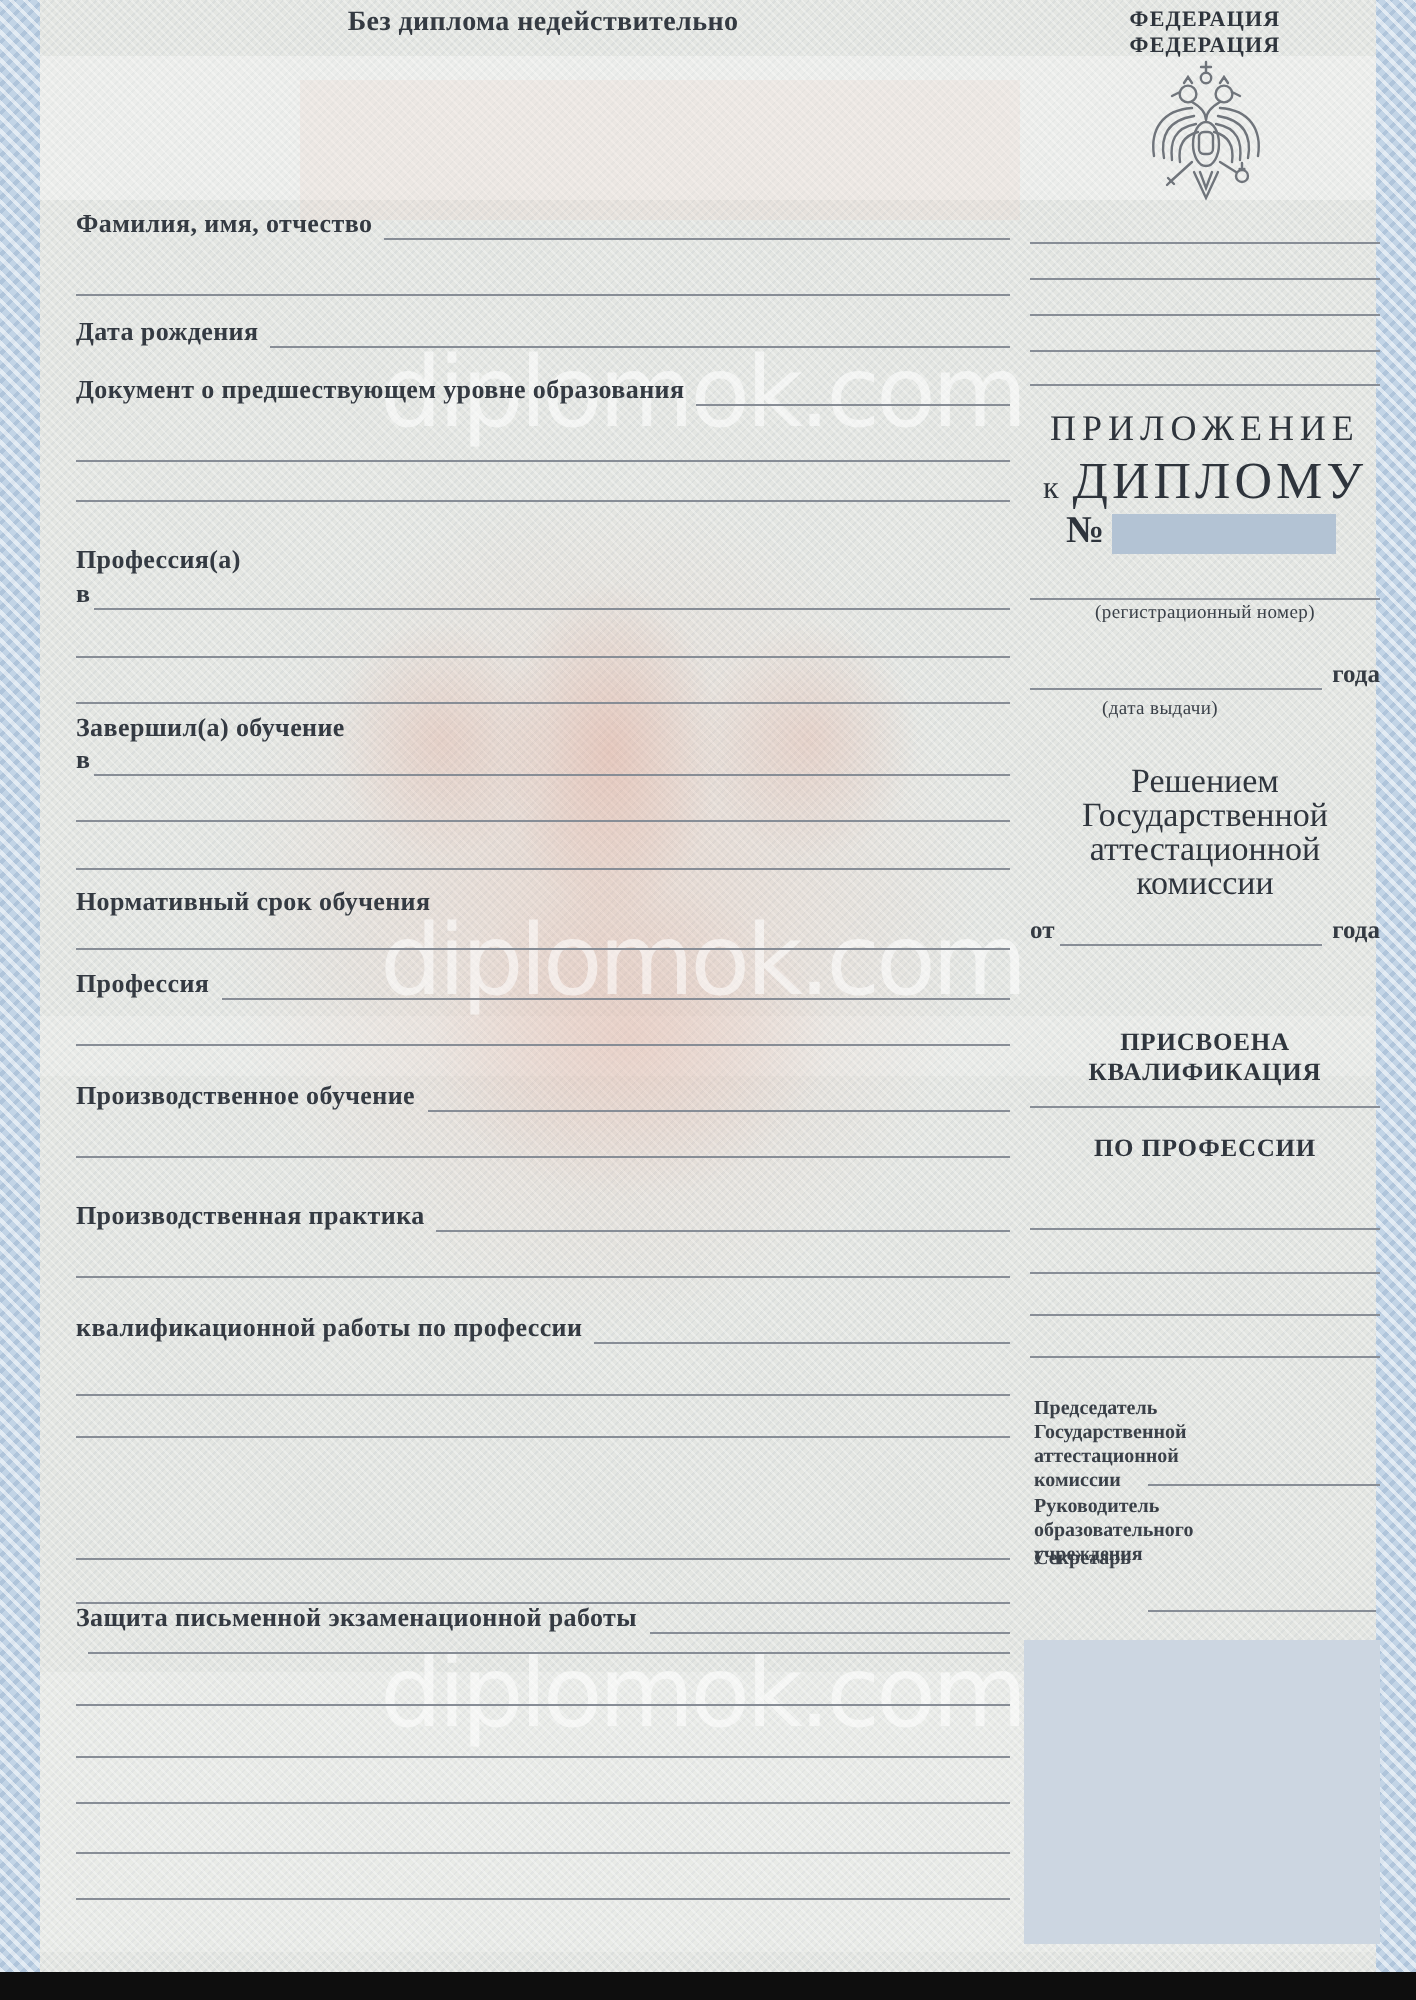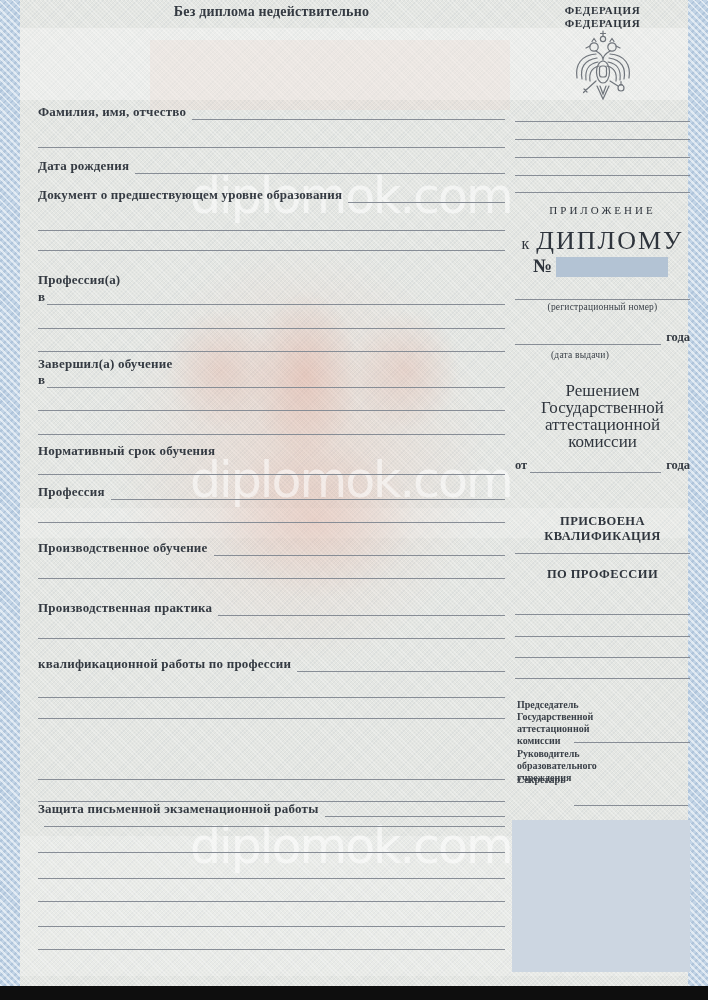--- a/index.html
+++ b/index.html
@@ -30,21 +30,21 @@
     font-size:49px;letter-spacing:-2px;color:rgba(255,255,255,.55);
     pointer-events:none;white-space:nowrap;}
 
   .lbl{font-weight:bold;font-size:13px;color:#343a42;letter-spacing:.2px;white-space:nowrap;}
   .row{position:absolute;display:flex;align-items:flex-end;height:18px;}
   .row .fill{flex:1 1 auto;border-bottom:1px solid #878d96;margin-left:6px;}
   .hr{position:absolute;height:0;border-top:1px solid #878d96;}
 
   .rc{position:absolute;left:515px;width:175px;text-align:center;color:#2e343c;}
   .country{font-weight:bold;font-size:11px;letter-spacing:.6px;line-height:13px;}
-  .apdx1{font-size:11px;letter-spacing:3px;}
+  .apdx1{font-size:18px;letter-spacing:3px;}
   .apdx2 .k{font-size:16px;letter-spacing:1px;margin-right:6px;}
   .apdx2 .d{font-size:26px;letter-spacing:2px;}
   .numsign{font-size:19px;font-weight:bold;color:#2e343c;}
   .numbox{position:absolute;background:#b3c3d4;}
   .cap{font-size:9.5px;color:#3a4048;letter-spacing:.2px;}
   .yr{font-weight:bold;font-size:12.5px;color:#343a42;}
   .ital{font-size:17px;line-height:17px;color:#2f353d;}
   .rhead{font-weight:bold;font-size:12.5px;letter-spacing:.4px;color:#2f353d;}
   .sig{position:absolute;left:517px;font-weight:bold;font-size:10px;line-height:12px;color:#3a4048;text-align:left;}
   .photo-box{position:absolute;left:512px;top:820px;width:178px;height:152px;background:#ccd6e1;}

